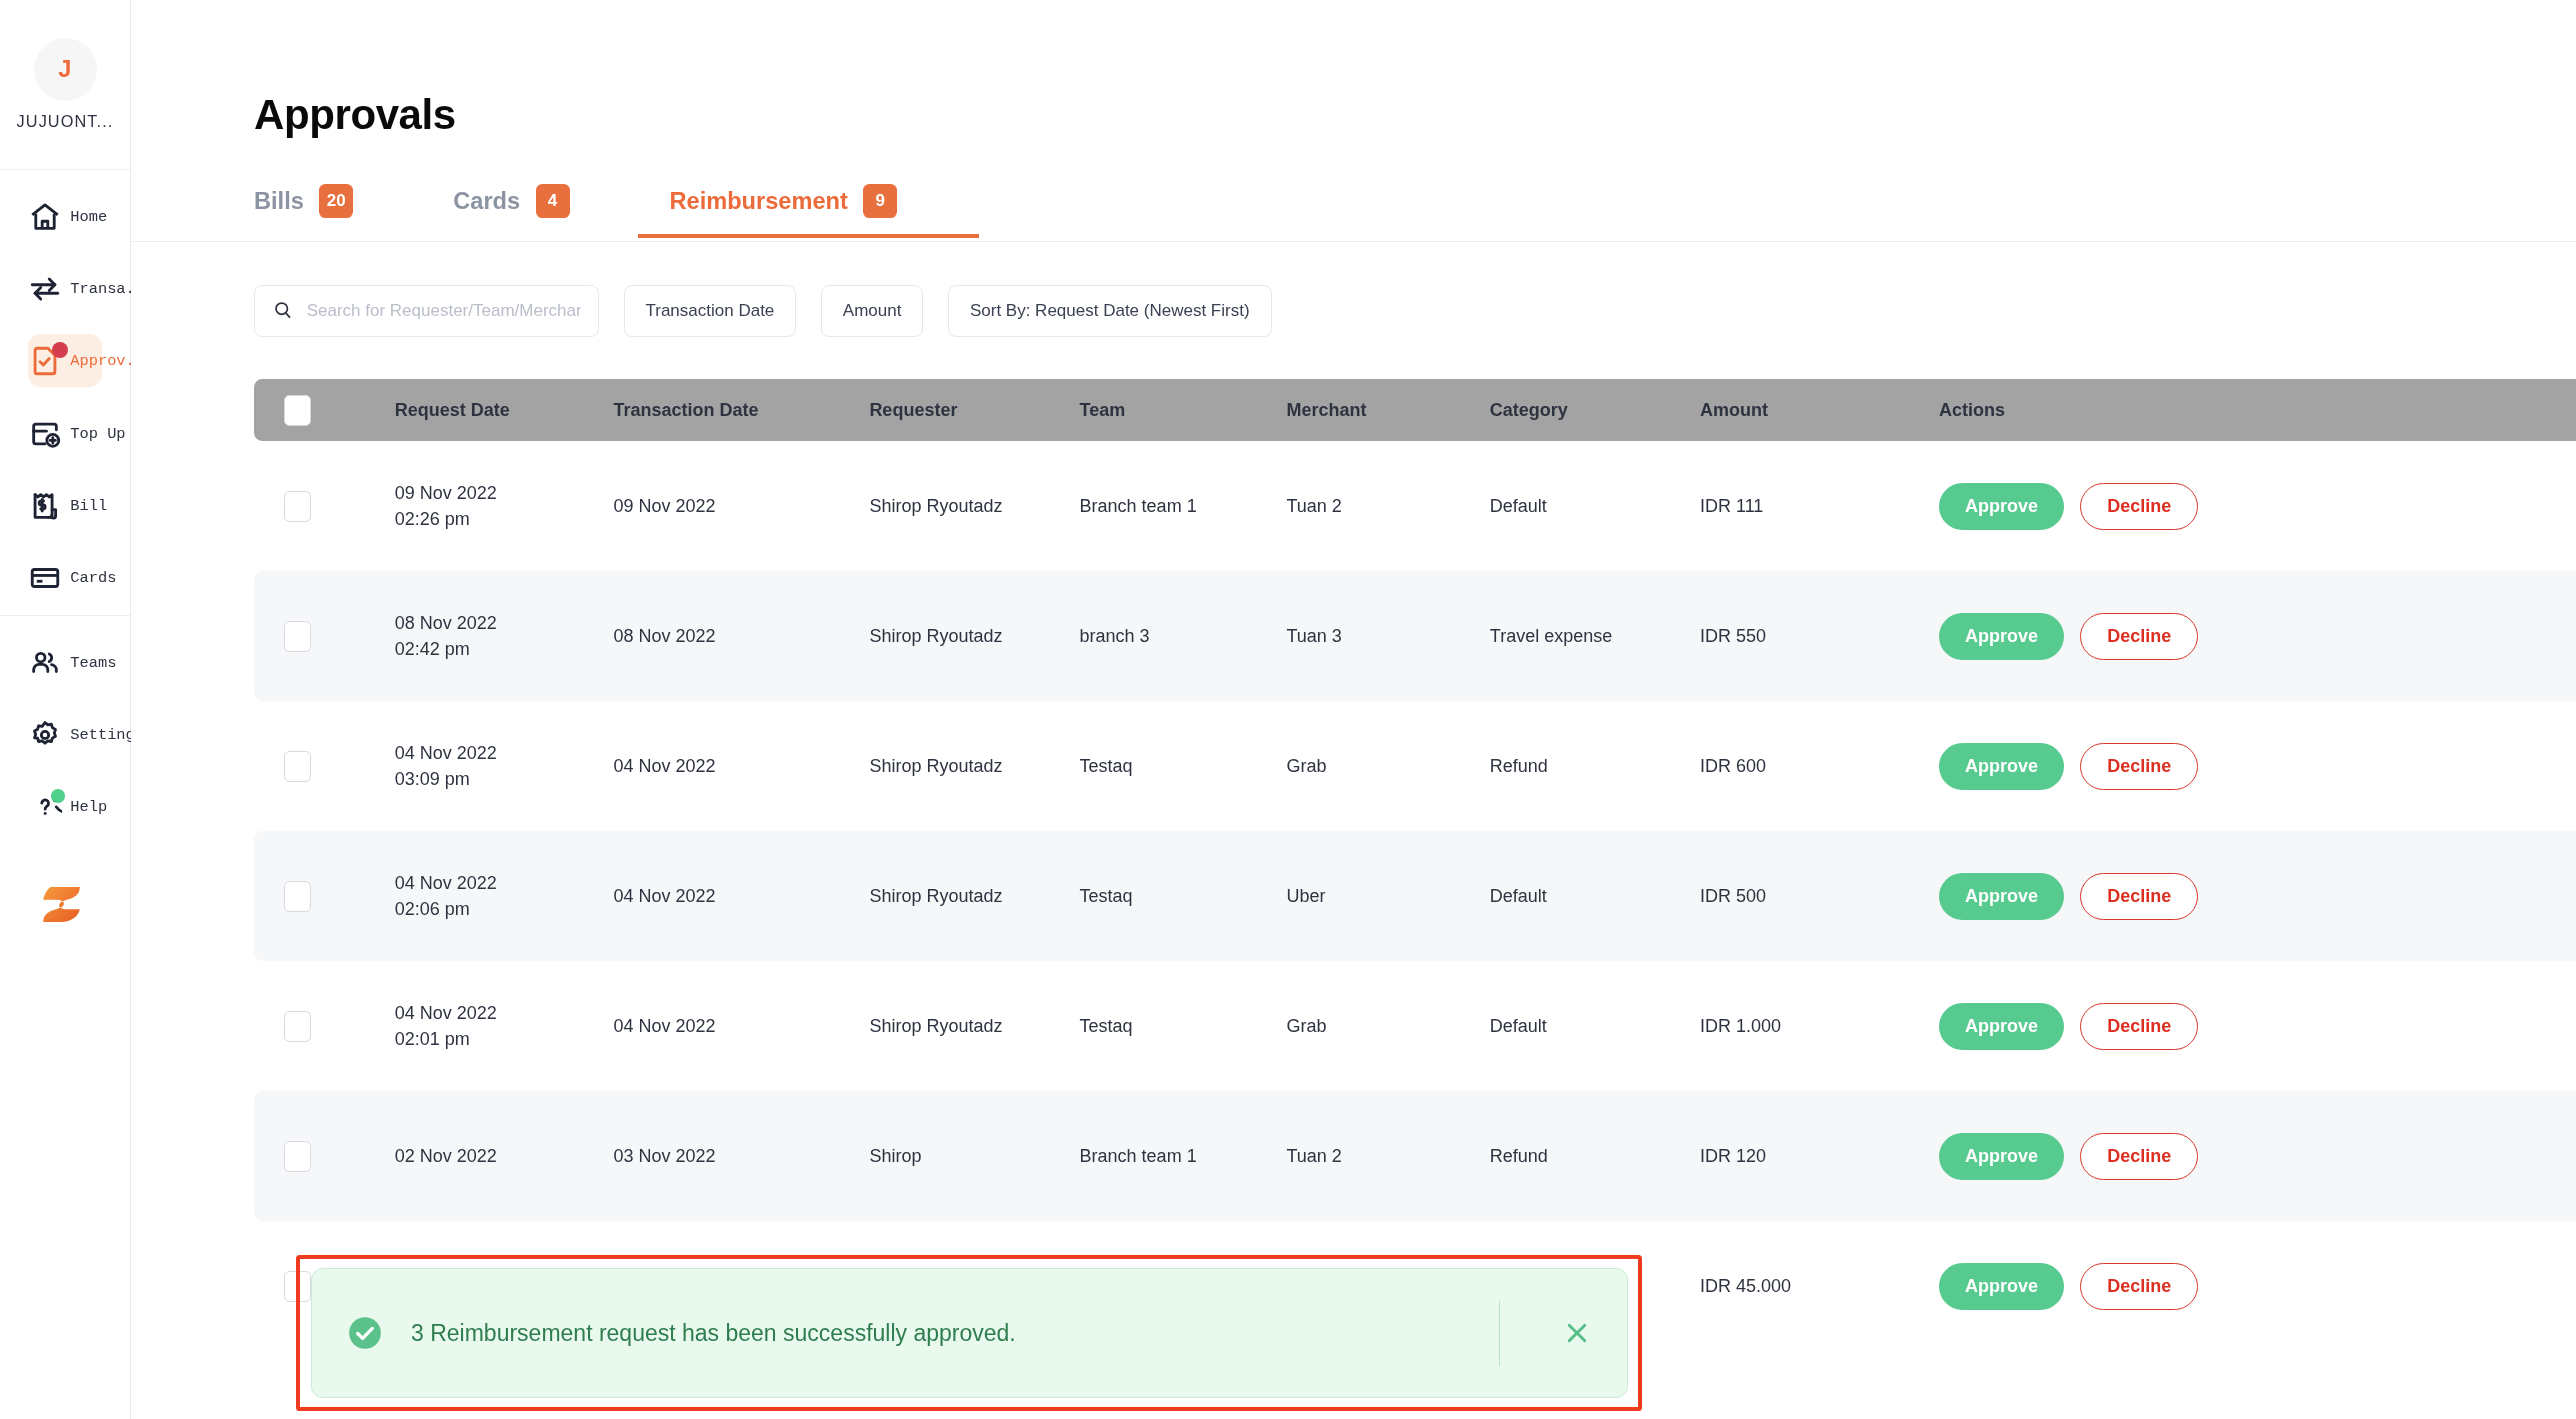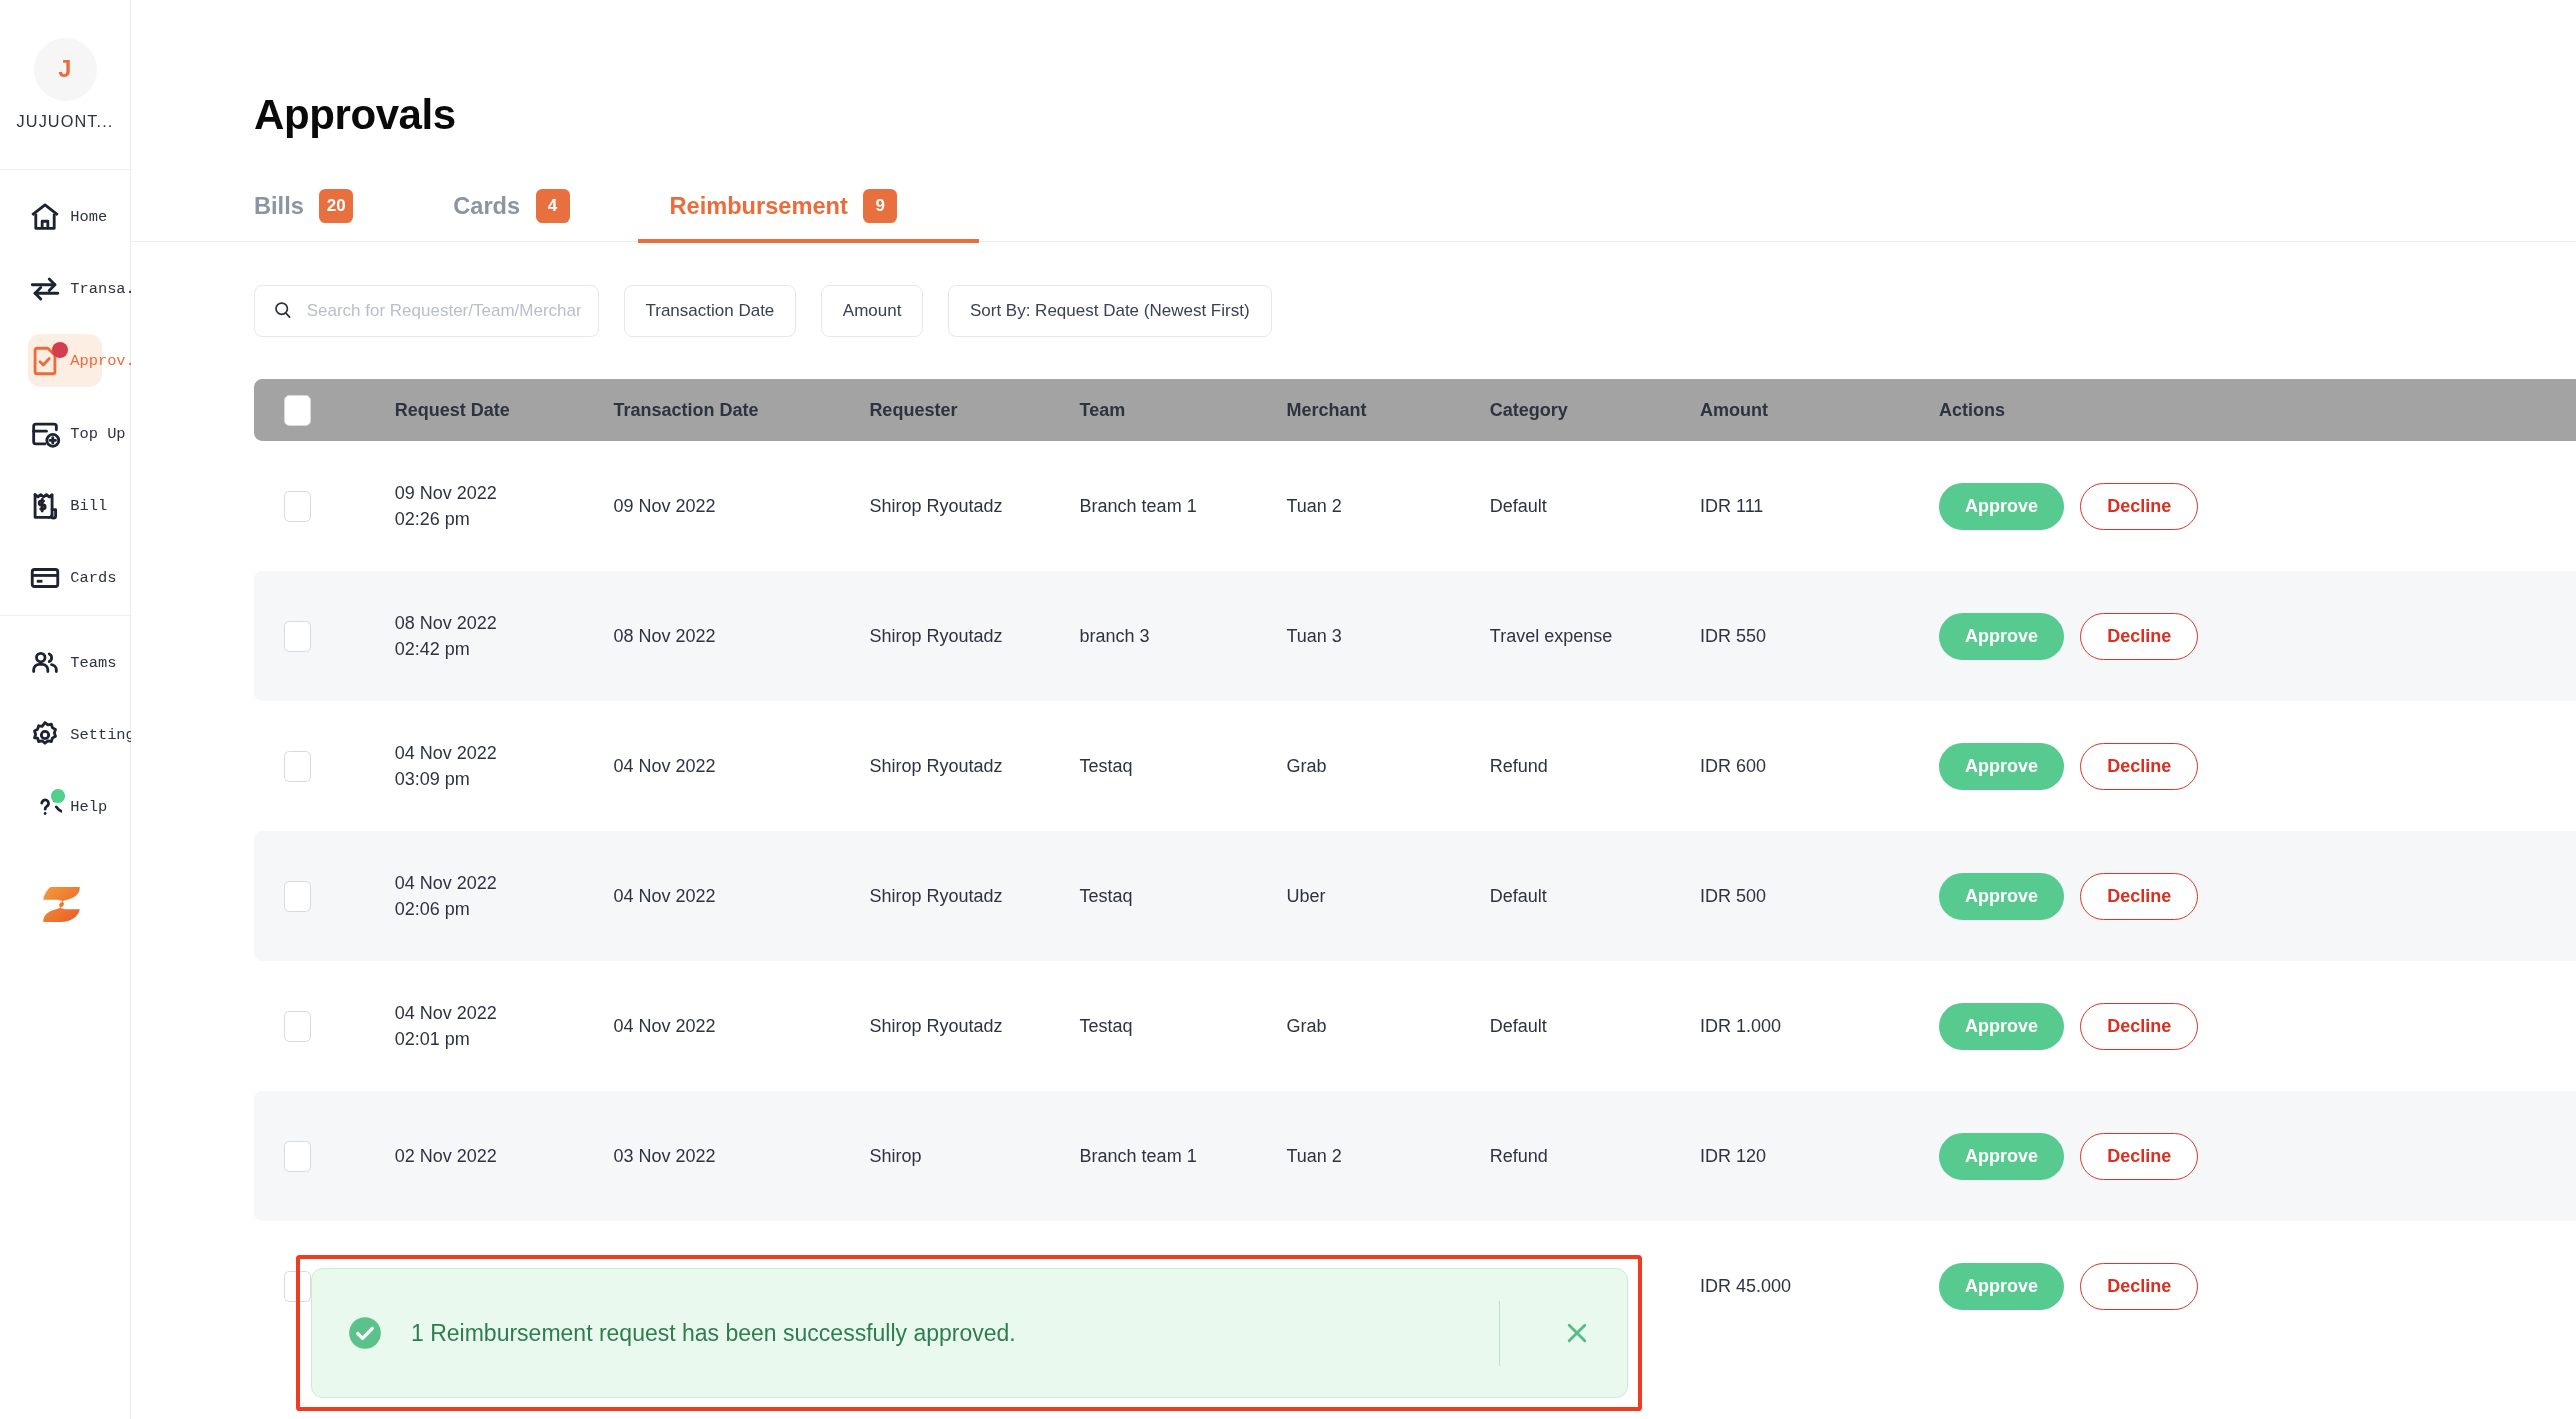--- a/index.html
+++ b/index.html
@@ -58,21 +58,21 @@
   .nav-sep { width: 100%; height: 0.9px; background: #eceef1; margin: -8.2px 0 20px; }
   .brand-logo { margin-top: 27px; width: 51px; height: 51px; }
 
   
   .main { flex: 1; height: 1419px; position: relative; background: #fff; overflow: hidden; }
   .page-title {
     font-size: 42px; font-weight: bold; color: #0a0a0a;
     padding: 91px 0 0 123px; letter-spacing: -0.4px;
   }
   .tabs {
-    display: flex; align-items: flex-end;
+    display: flex; align-items: center;
     padding-left: 123px; margin-top: 40px;
     border-bottom: 1.8px solid #ebedf0;
     height: 63px;
   }
   .tab {
     display: flex; align-items: center; gap: 15.4px;
     padding: 0 0 18px 0; margin-right: 100px; cursor: pointer;
     position: relative;
   }
   .tab .tab-label { font-size: 23.6px; color: #8c93a3; font-weight: bold; }
@@ -520,21 +520,21 @@
       </table>
     </div>
 
     <div class="toast">
       <span class="toast-icon">
         <svg viewBox="0 0 24 24" width="38" height="38">
           <circle cx="12" cy="12" r="10" fill="#5cc28c"></circle>
           <path d="M7.4 12.3l3.1 3.1 6.1-6.3" fill="none" stroke="#fff" stroke-width="2.1" stroke-linecap="round" stroke-linejoin="round"></path>
         </svg>
       </span>
-      <span class="toast-msg">1 Reimbursement request has been successfully approved.</span>
+      <span class="toast-msg">3 Reimbursement request has been successfully approved.</span>
       <span class="toast-divider"></span>
       <span class="toast-close">
         <svg viewBox="0 0 24 24" width="34" height="34" fill="none" stroke="#55bd87" stroke-width="2" stroke-linecap="round">
           <path d="M6.5 6.5l11 11M17.5 6.5l-11 11"></path>
         </svg>
       </span>
     </div>
     <div class="toast-highlight"></div>
 
   </main>

